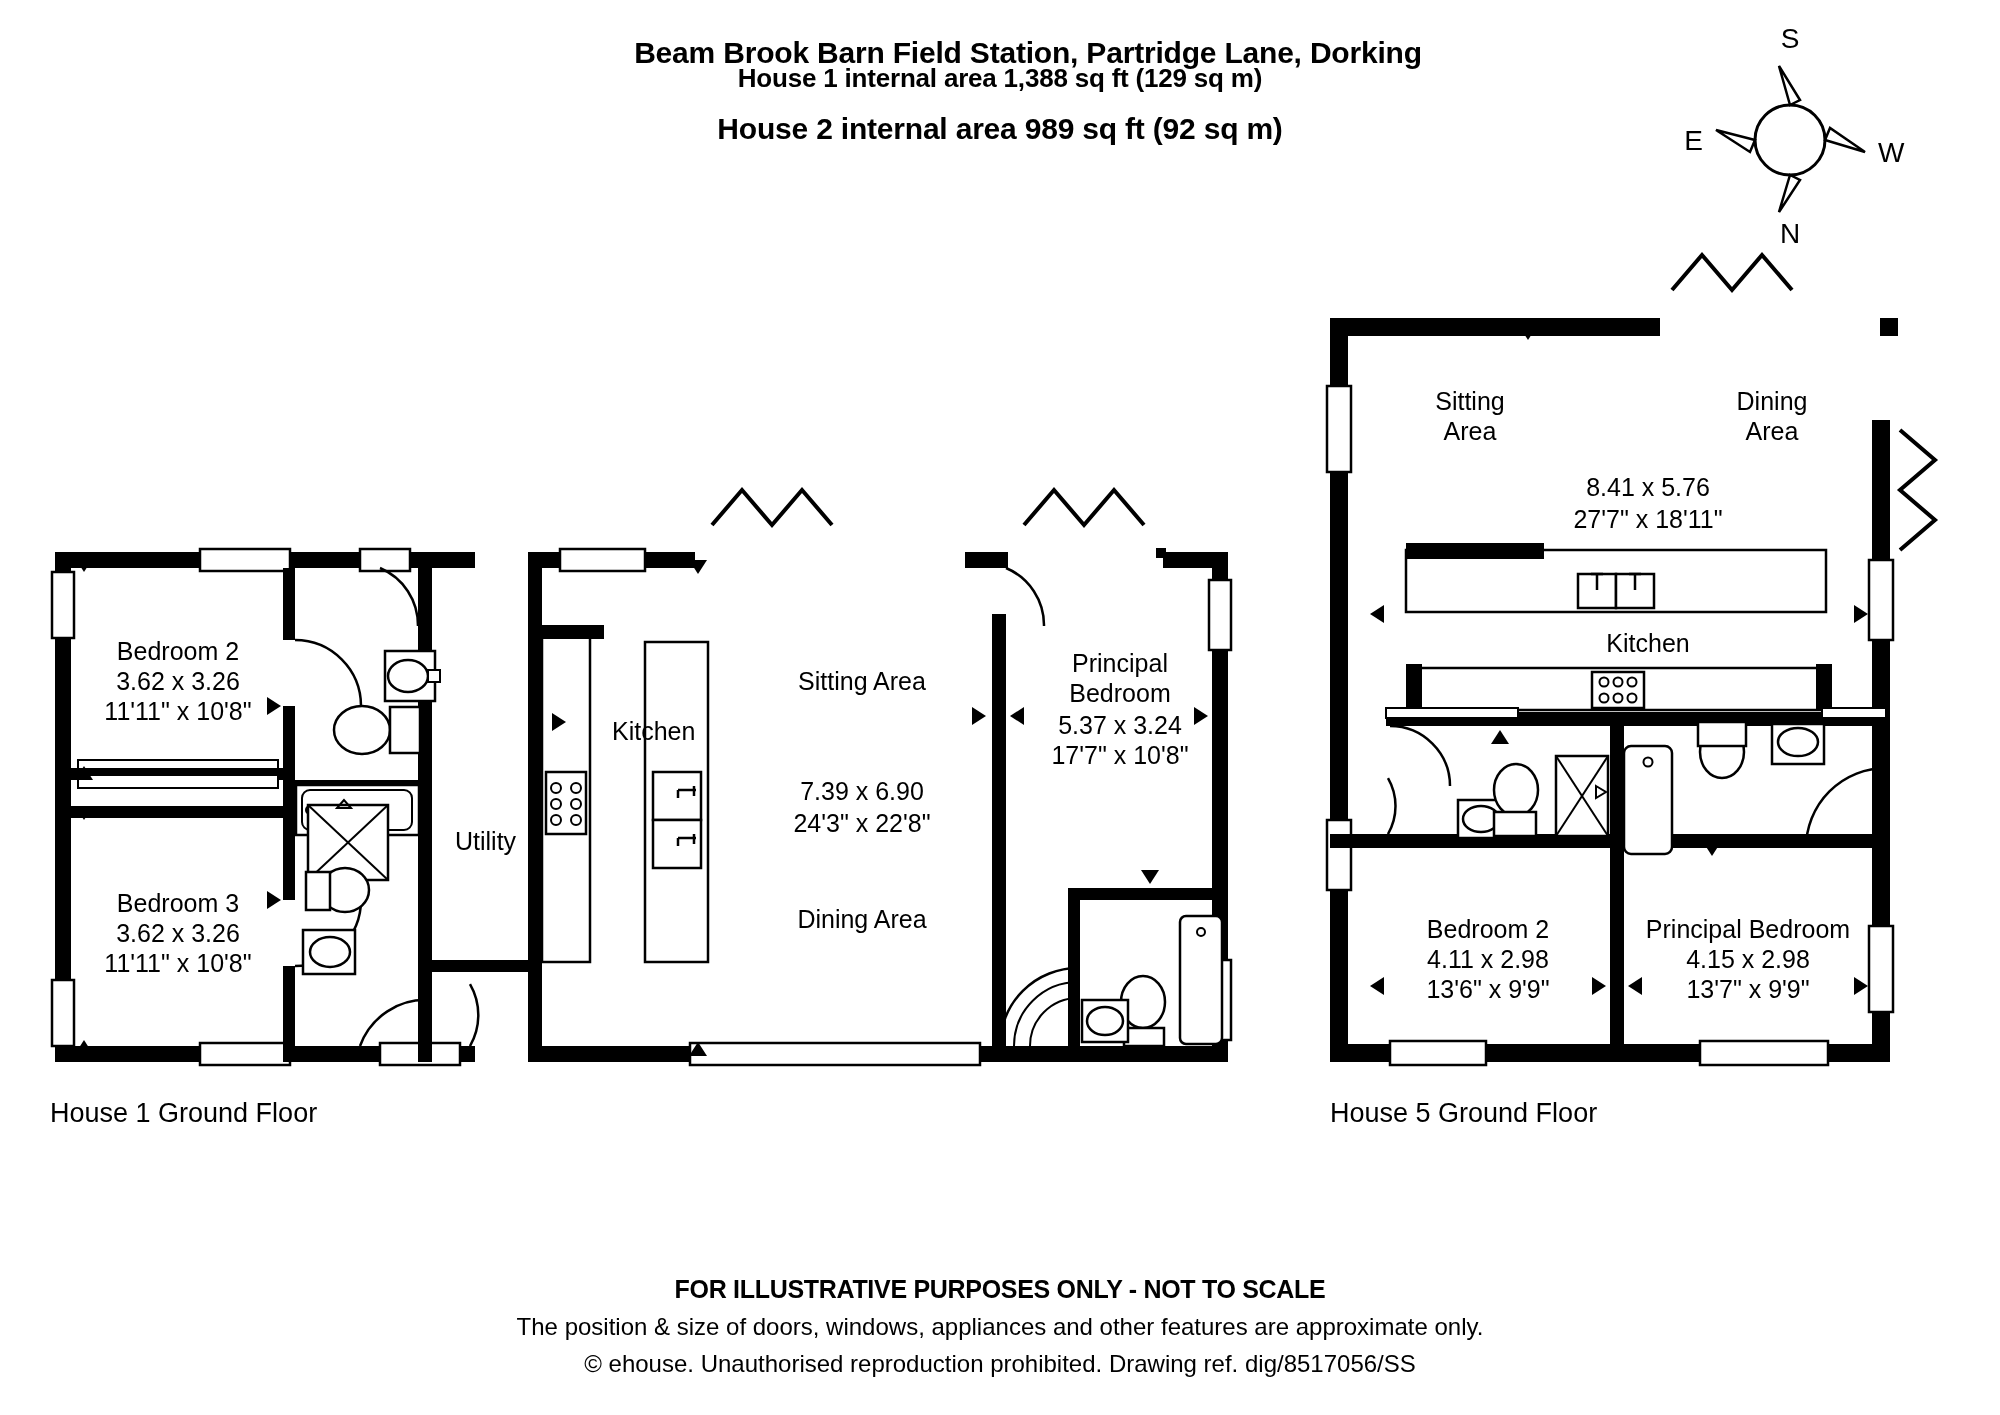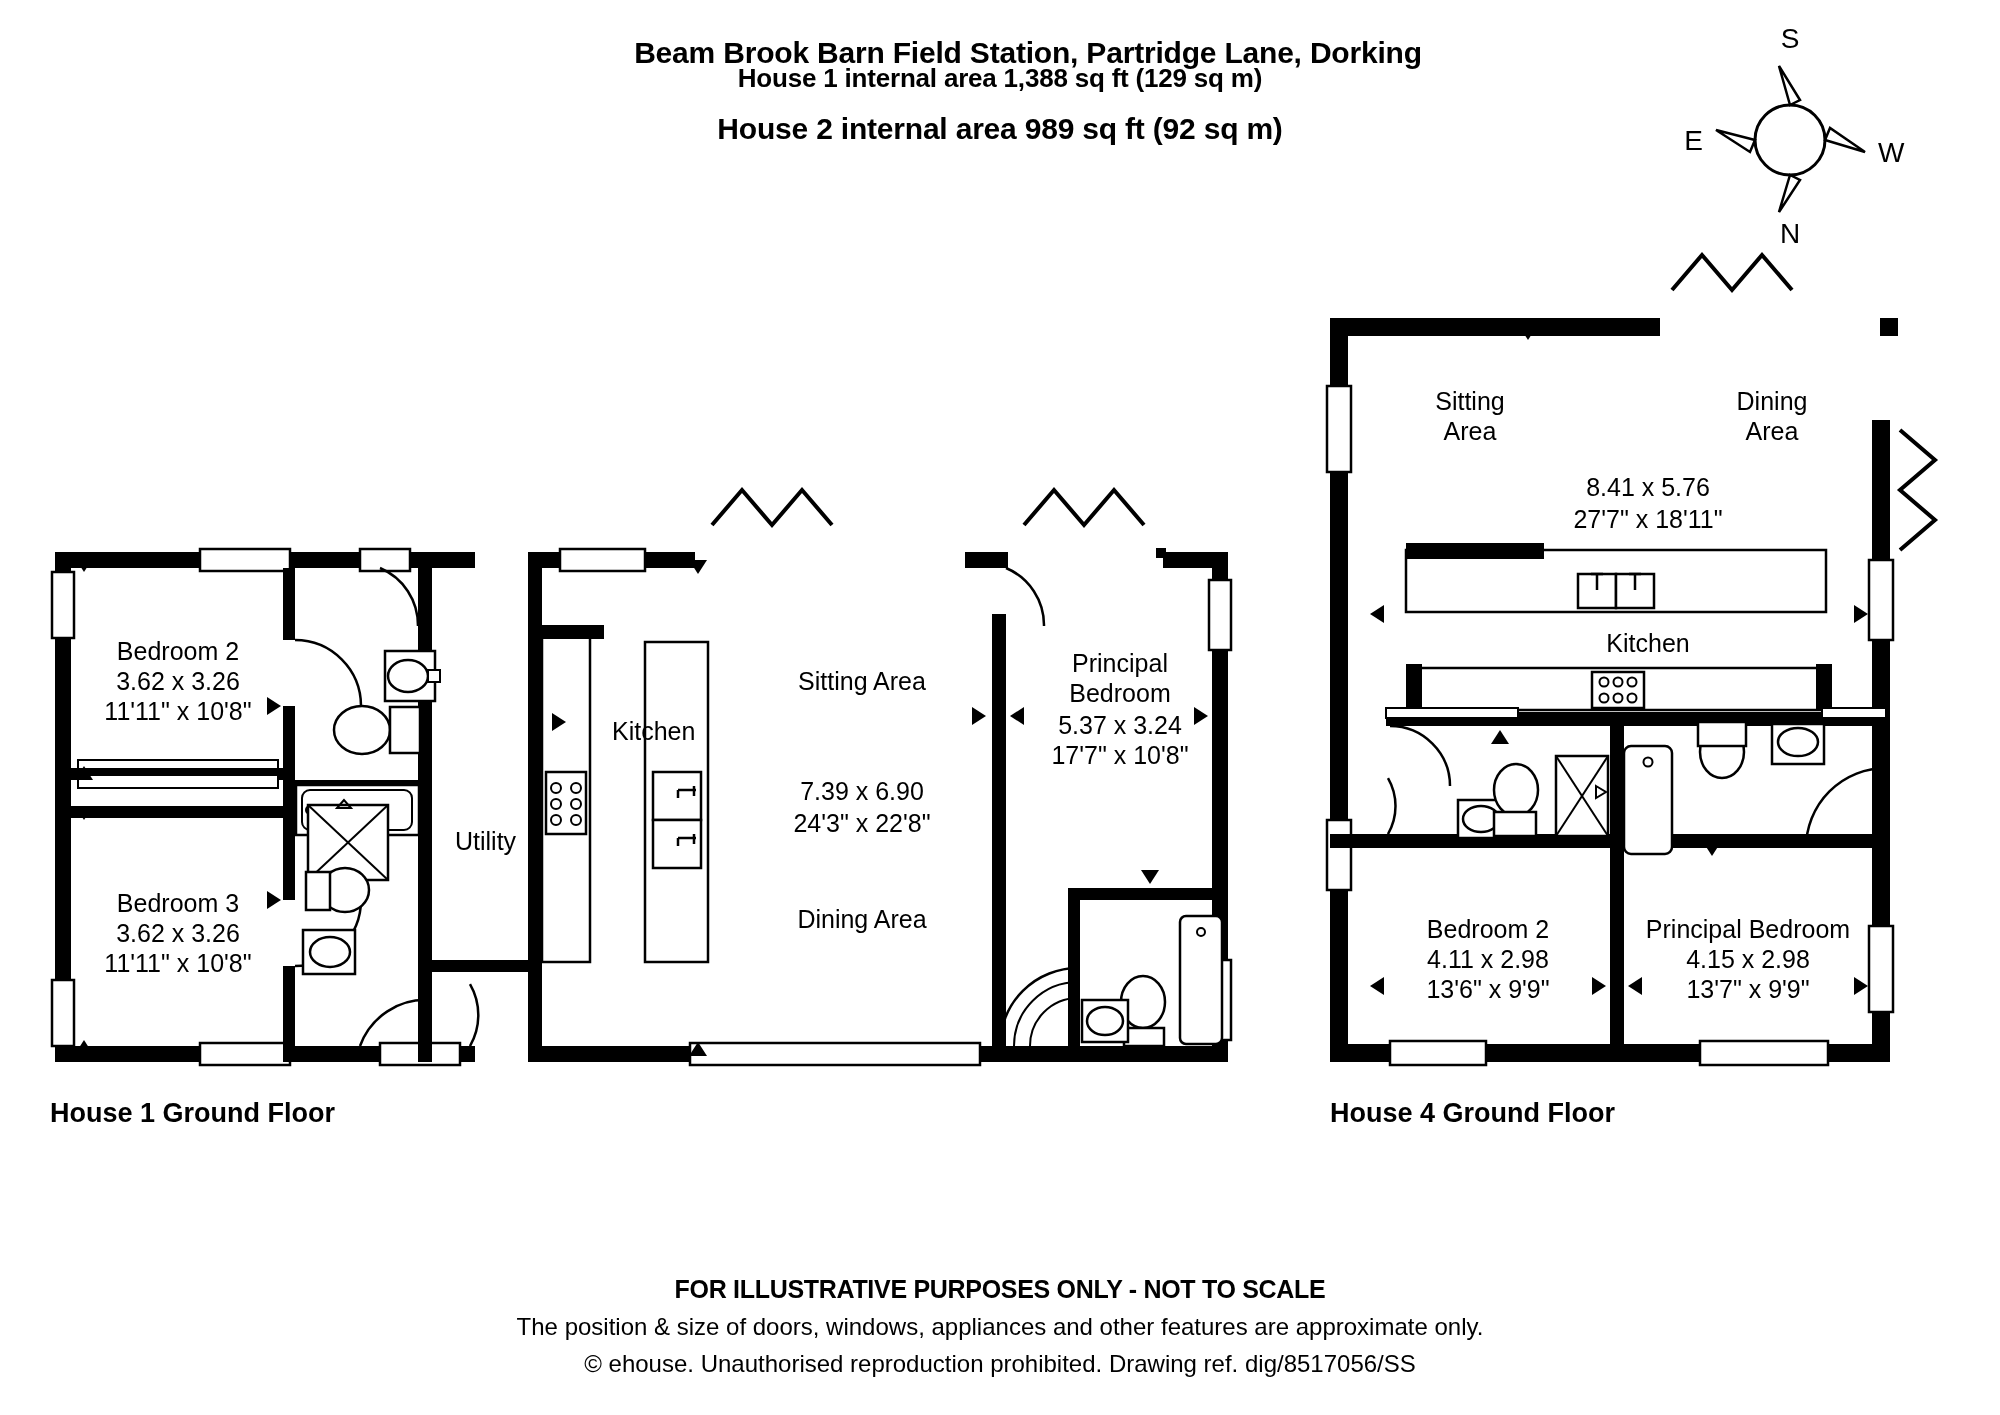--- a/index.html
+++ b/index.html
@@ -30,21 +30,21 @@
     font-weight: bold;
     letter-spacing: -0.2px;
   }
   #title-line   { top: 36px;  font-size: 30px; margin-left: 28px; }
   #sub-house-1  { top: 63px;  font-size: 26px; }
   #sub-house-2  { top: 112px; font-size: 30px; }
 
   .floor-label {
     position: absolute;
     font-size: 27px;
-    font-weight: bold;
+    font-weight: normal;
     white-space: nowrap;
   }
   #floor-label-h1 { left: 50px;   top: 1098px; }
   #floor-label-h2 { left: 1330px; top: 1098px; }
 
   .footer {
     position: absolute;
     left: 0;
     width: 2000px;
     text-align: center;
@@ -378,17 +378,17 @@
     </g>
     <path d="M1370 986 l14 -9 l0 18 Z" fill="#000"></path>
     <path d="M1606 986 l-14 -9 l0 18 Z" fill="#000"></path>
     <path d="M1628 986 l14 -9 l0 18 Z" fill="#000"></path>
     <path d="M1868 986 l-14 -9 l0 18 Z" fill="#000"></path>
     <path d="M1712 856 l-9 -14 l18 0 Z" fill="#000"></path>
   </g>
 </svg>
 
 <div class="floor-label" id="floor-label-h1">House 1 Ground Floor</div>
-<div class="floor-label" id="floor-label-h2">House 4 Ground Floor</div>
+<div class="floor-label" id="floor-label-h2">House 5 Ground Floor</div>
 
 <div class="footer" id="footer-disclaimer">FOR ILLUSTRATIVE PURPOSES ONLY - NOT TO SCALE</div>
 <div class="footer" id="footer-note">The position &amp; size of doors, windows, appliances and other features are approximate only.</div>
 <div class="footer" id="footer-copyright">© ehouse. Unauthorised reproduction prohibited. Drawing ref. dig/8517056/SS</div>
 
 </body></html>

